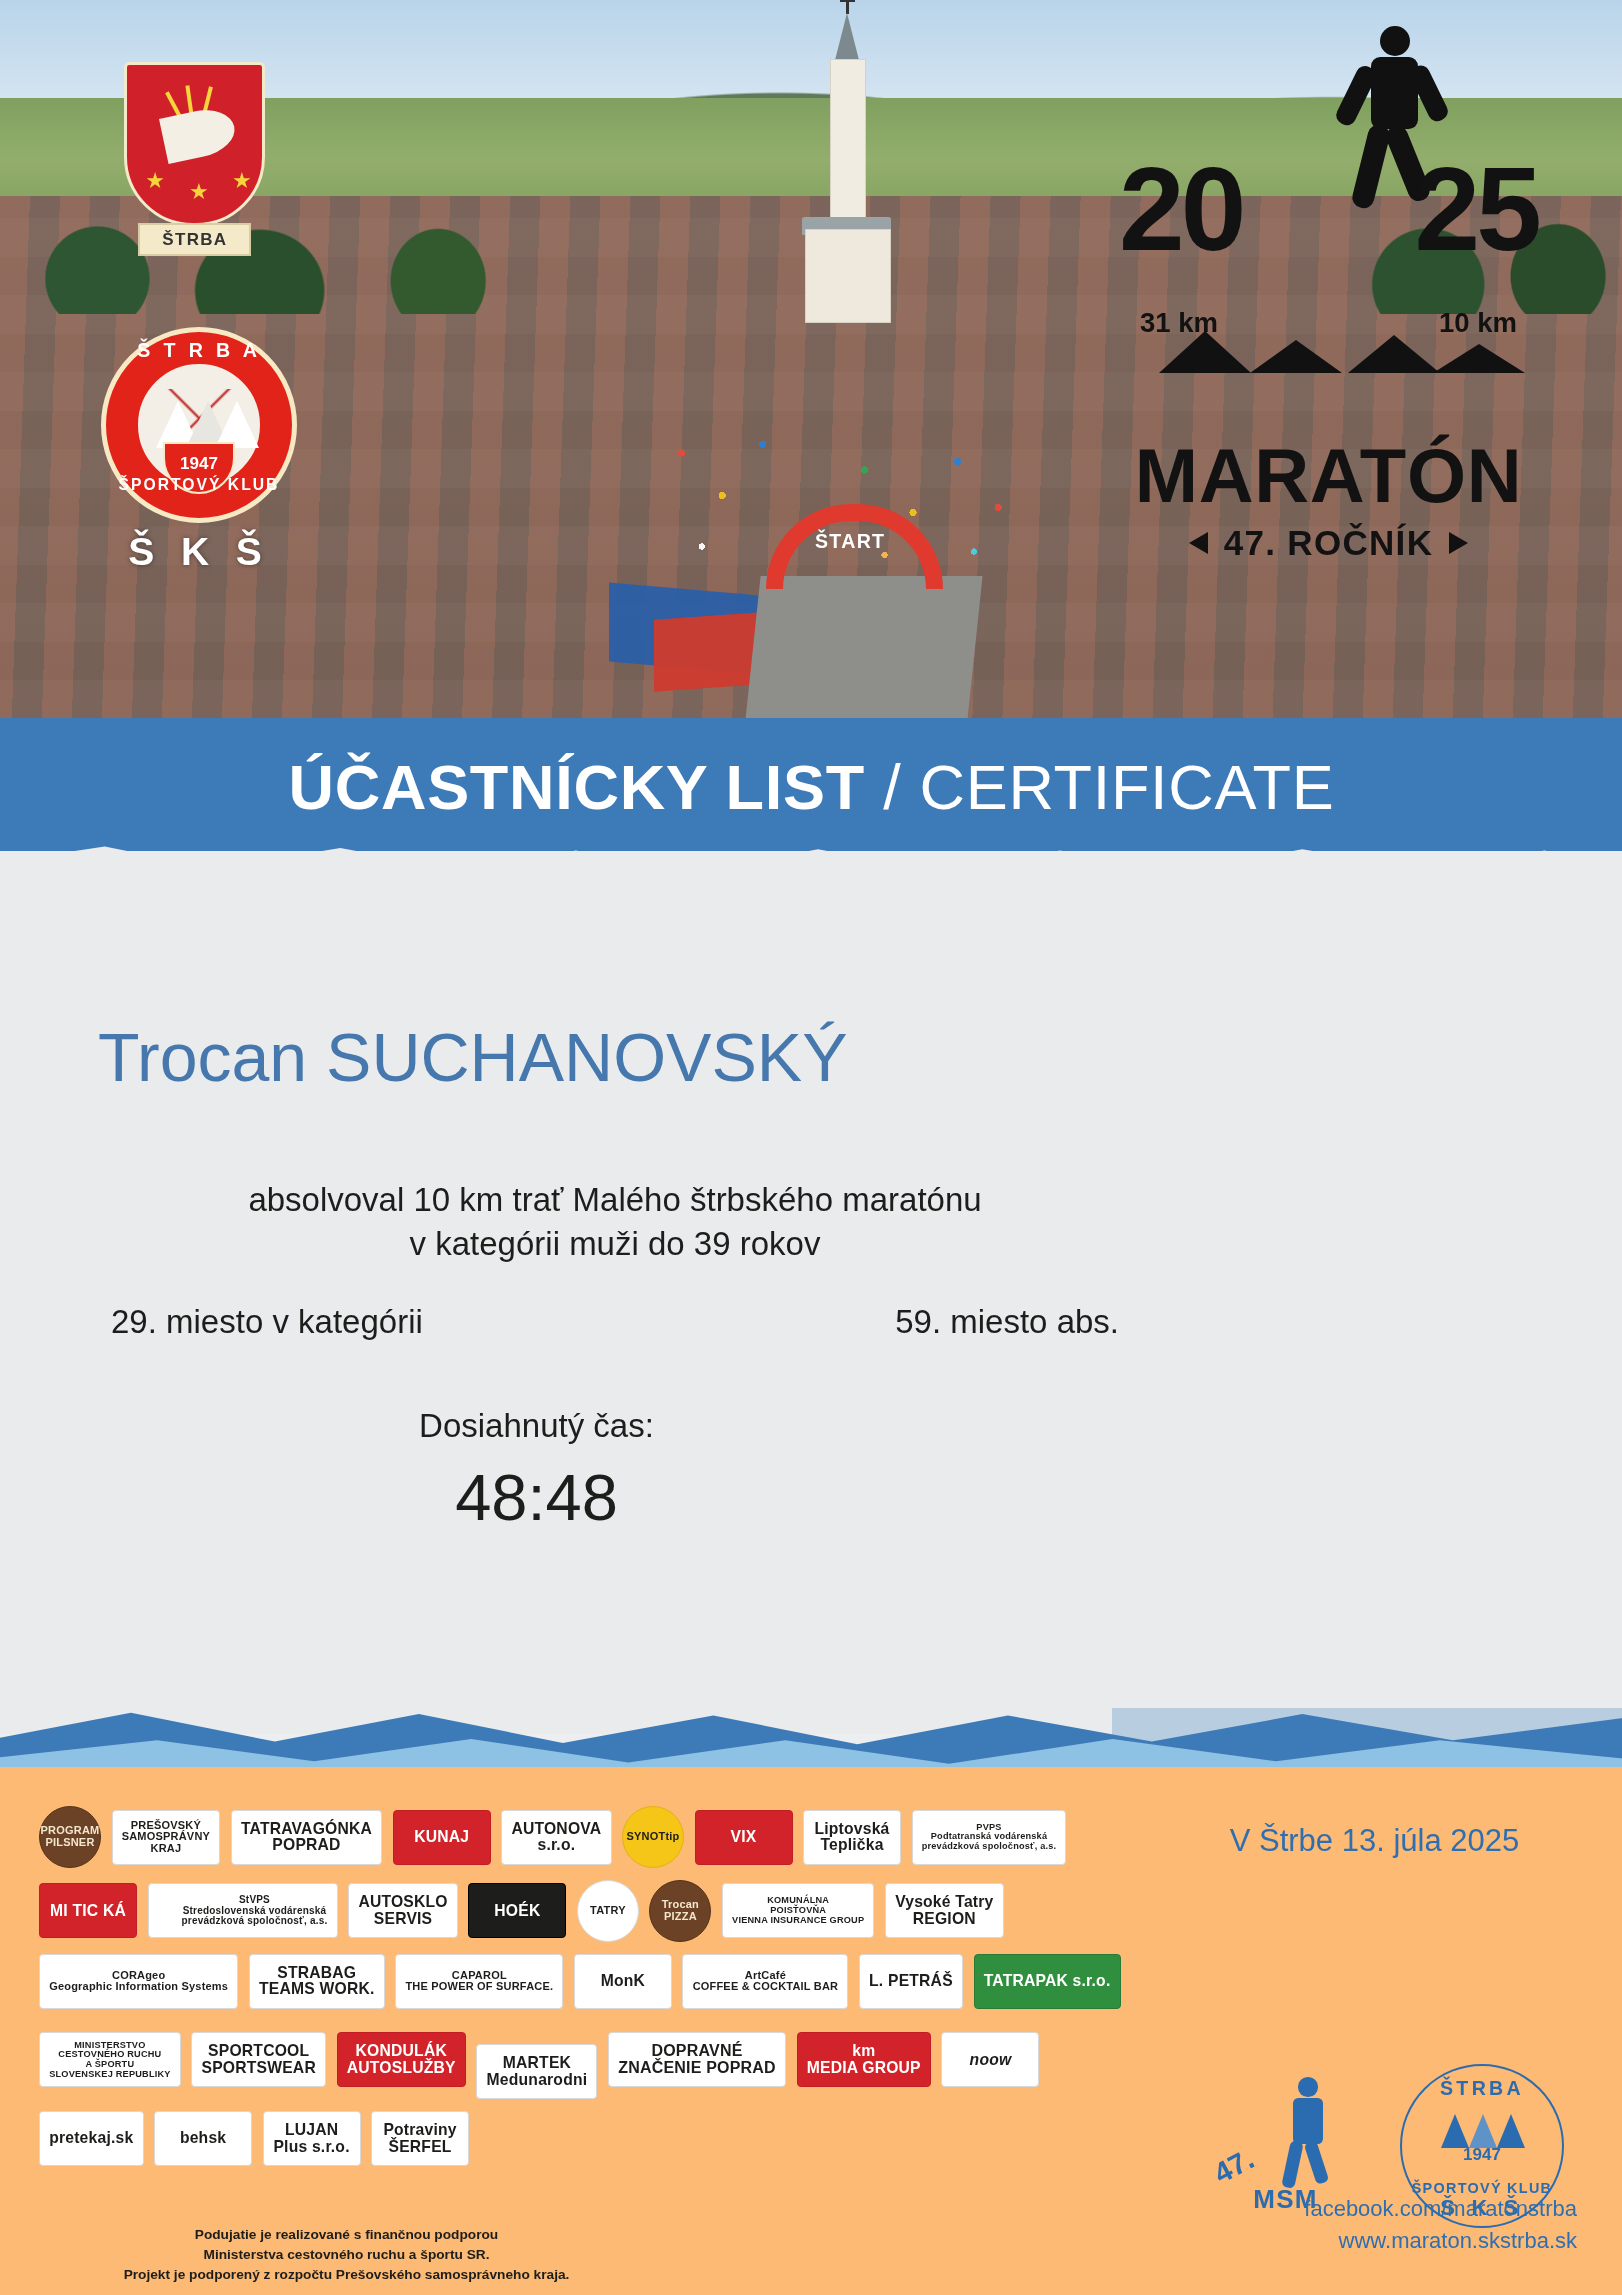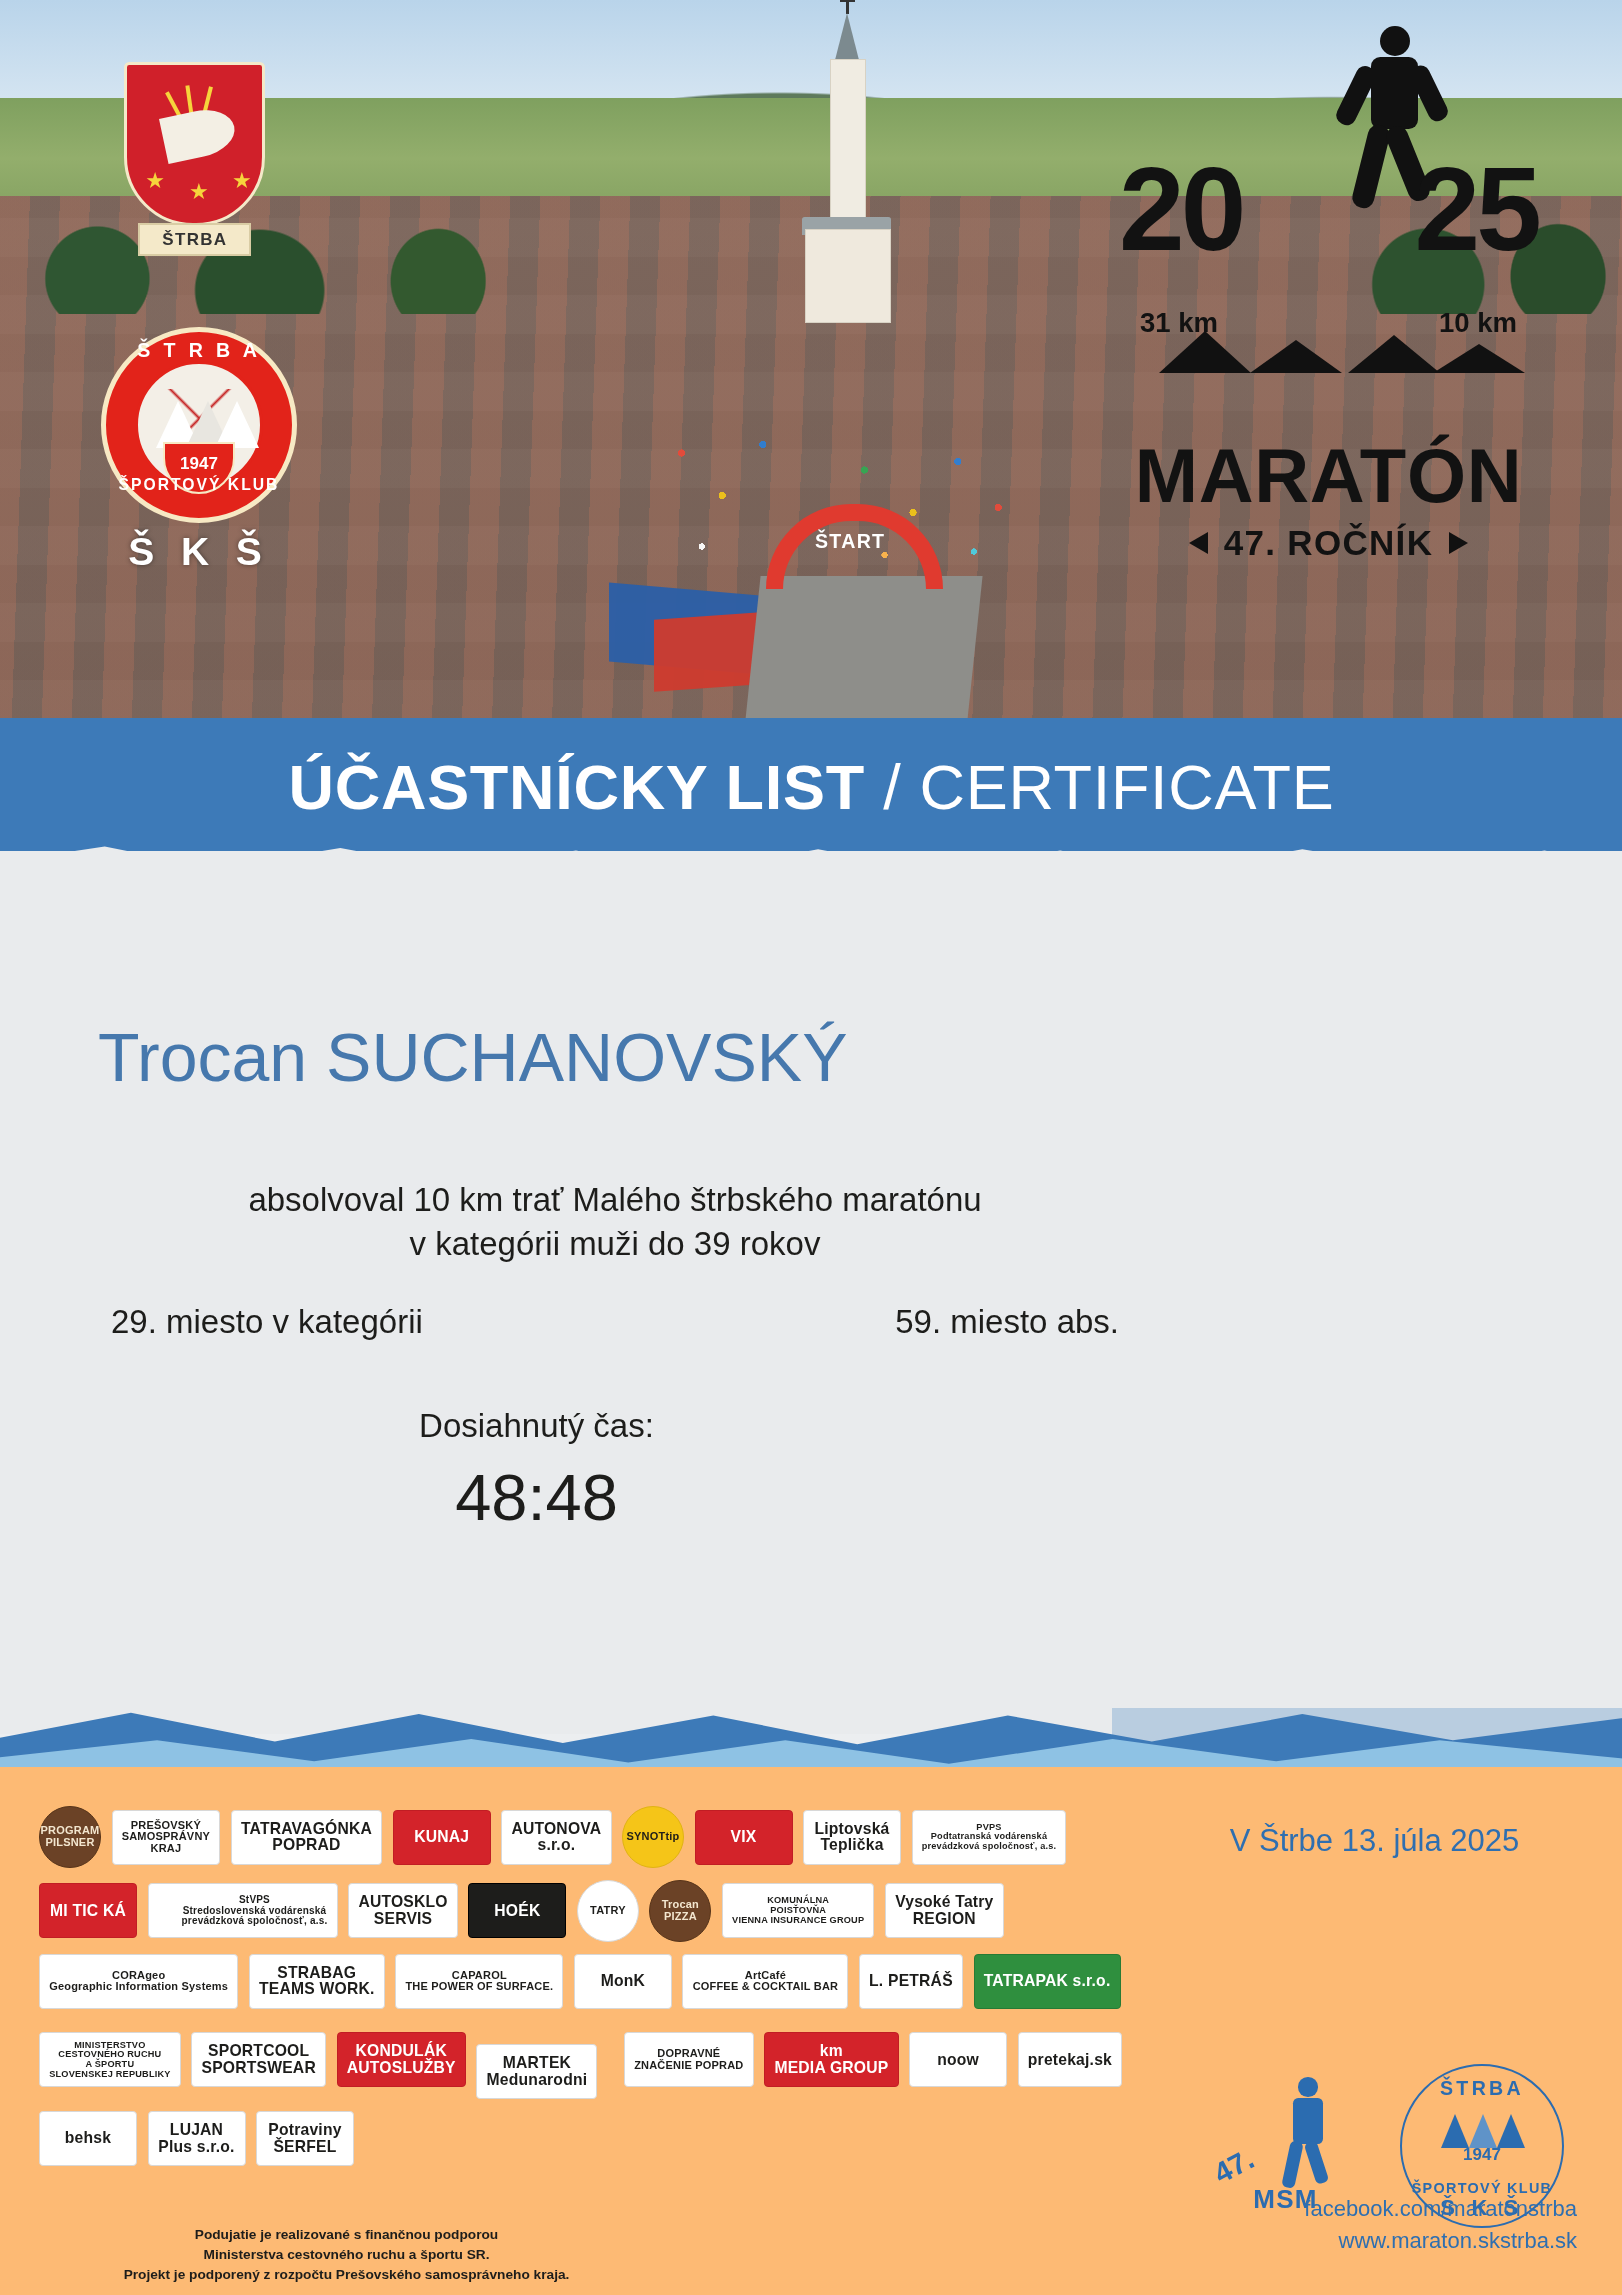--- a/index.html
+++ b/index.html
@@ -642,25 +642,25 @@
         <div class="logo white" style="white-space: pre-line; font-size: 9.2px;">MINISTERSTVO
 CESTOVNÉHO RUCHU
 A ŠPORTU
 SLOVENSKEJ REPUBLIKY</div>
         <div class="logo white" style="white-space: pre-line;">SPORTCOOL
 SPORTSWEAR</div>
         <div class="logo red" style="white-space: pre-line;">KONDULÁK
 AUTOSLUŽBY</div>
         <div class="logo white" style="white-space: pre-line; margin-top: 24px;">MARTEK
 Medunarodni</div>
-        <div class="logo white" style="white-space: pre-line; font-size: 11px; margin-left: 16px;">DOPRAVNÉ
+        <div class="logo white" style="white-space: pre-line; font-size: 16px;">DOPRAVNÉ
 ZNAČENIE POPRAD</div>
         <div class="logo red" style="white-space: pre-line;">km
 MEDIA GROUP</div>
-        <div class="logo white" style="white-space: pre-line;">noow</div>
+        <div class="logo white" style="white-space: pre-line; font-style: italic;">noow</div>
         <div class="logo white" style="white-space: pre-line;">pretekaj.sk</div>
         <div class="logo white" style="white-space: pre-line;">behsk</div>
         <div class="logo white" style="white-space: pre-line;">LUJAN
 Plus s.r.o.</div>
         <div class="logo white" style="white-space: pre-line;">Potraviny
 ŠERFEL</div>
       </div>
 
     <div class="support-note">
       <div>Podujatie je realizované s finančnou podporou</div>

